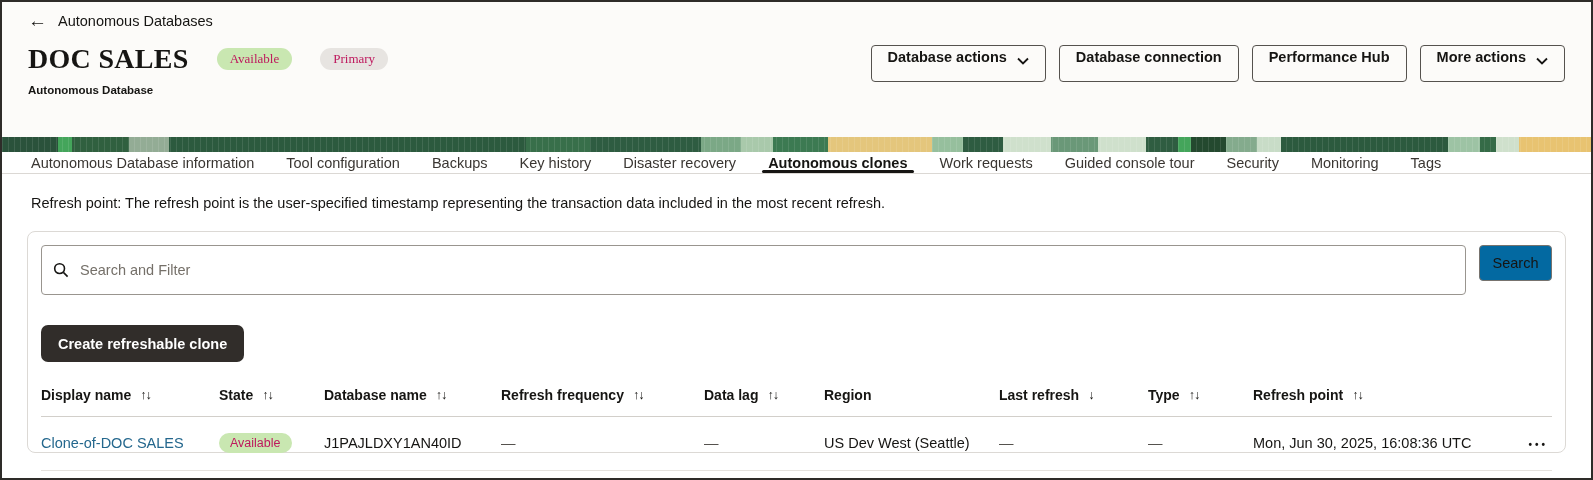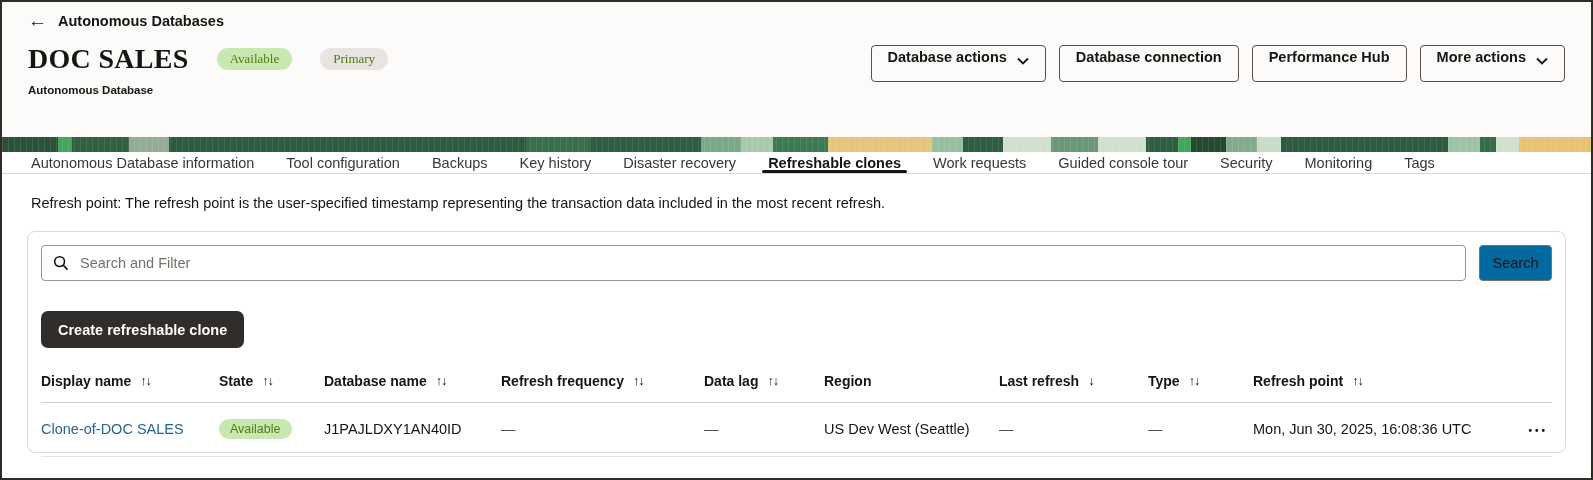--- a/index.html
+++ b/index.html
@@ -19,27 +19,27 @@
   }
 
   
   .page-header {
     height:135px;
     background:#fcfbf9;
     padding:9px 26px 0 26px;
   }
   .breadcrumb-row { display:flex; align-items:center; gap:11px; }
   .back-arrow { font-size:19px; line-height:1; cursor:pointer; color:#161513; }
-  .breadcrumb-label { font-size:14.5px; font-weight:700; cursor:pointer; }
+  .breadcrumb-label { font-size:14.5px; font-weight:400; cursor:pointer; }
   .title-row { display:flex; justify-content:space-between; align-items:flex-start; margin-top:13px; }
   .title-line { display:flex; align-items:center; gap:28px;font-family:Liberation Serif, serif; }
   .page-title { margin:0; font-size:28px; font-weight:800; letter-spacing:.3px; }
   .badge {
     display:inline-block; border-radius:13px; padding:4px 13px;
-    font-size:13px; color:#4d7c0f; line-height:1.15;text-align:center;
+    font-size:13px; color:#be185d; line-height:1.15;text-align:center;
   }
   .badge-green { background:#c9e7b1; }
   .badge-gray  { background:#e7e4e1; }
   .subtitle { margin-top:9px; font-size:11.5px; font-weight:bold; }
 
   .header-actions { display:flex; gap:13px; margin-top:2px; }
   .btn-outline {
     display:inline-flex; align-items:flex-end; gap:10px;
     background:transparent; border:1px solid #55524e; border-radius:4px;
     padding:16px 16px; height:37px;
@@ -94,21 +94,21 @@
   .panel {
     margin:20px 25px 0 25px;
     border:1px solid #dcd9d5; border-radius:8px;
     padding:13px 13px 0 13px;
     height:222px;
     background:#fff;
   }
   .search-row { display:flex; gap:13px; }
   .search-box {
     flex:1; display:flex; align-items:center; gap:9px;
-    border:1px solid #99958f; border-radius:4px; height:36px;
+    border:1px solid #99958f; border-radius:4px; height:50px;
     padding:0 11px; background:#fff;
   }
   .search-box svg { flex:none; }
   .search-input {
     flex:1; border:none; outline:none; font-family:inherit;
     font-size:14.5px; color:#161513; background:transparent;
   }
   .search-input::placeholder { color:#757069; }
   .btn-search {
     width:73px; height:36px; flex:none;
@@ -182,21 +182,21 @@
   </header>
 
   <div class="banner"></div>
 
   <nav class="tabs">
     <div class="tab">Autonomous Database information</div>
     <div class="tab">Tool configuration</div>
     <div class="tab">Backups</div>
     <div class="tab">Key history</div>
     <div class="tab">Disaster recovery</div>
-    <div class="tab active">Refreshable clones</div>
+    <div class="tab active">Autonomous clones</div>
     <div class="tab">Work requests</div>
     <div class="tab">Guided console tour</div>
     <div class="tab">Security</div>
     <div class="tab">Monitoring</div>
     <div class="tab">Tags</div>
   </nav>
 
   <p class="description">Refresh point: The refresh point is the user-specified timestamp representing the transaction data included in the most recent refresh.</p>
 
   <section class="panel">

